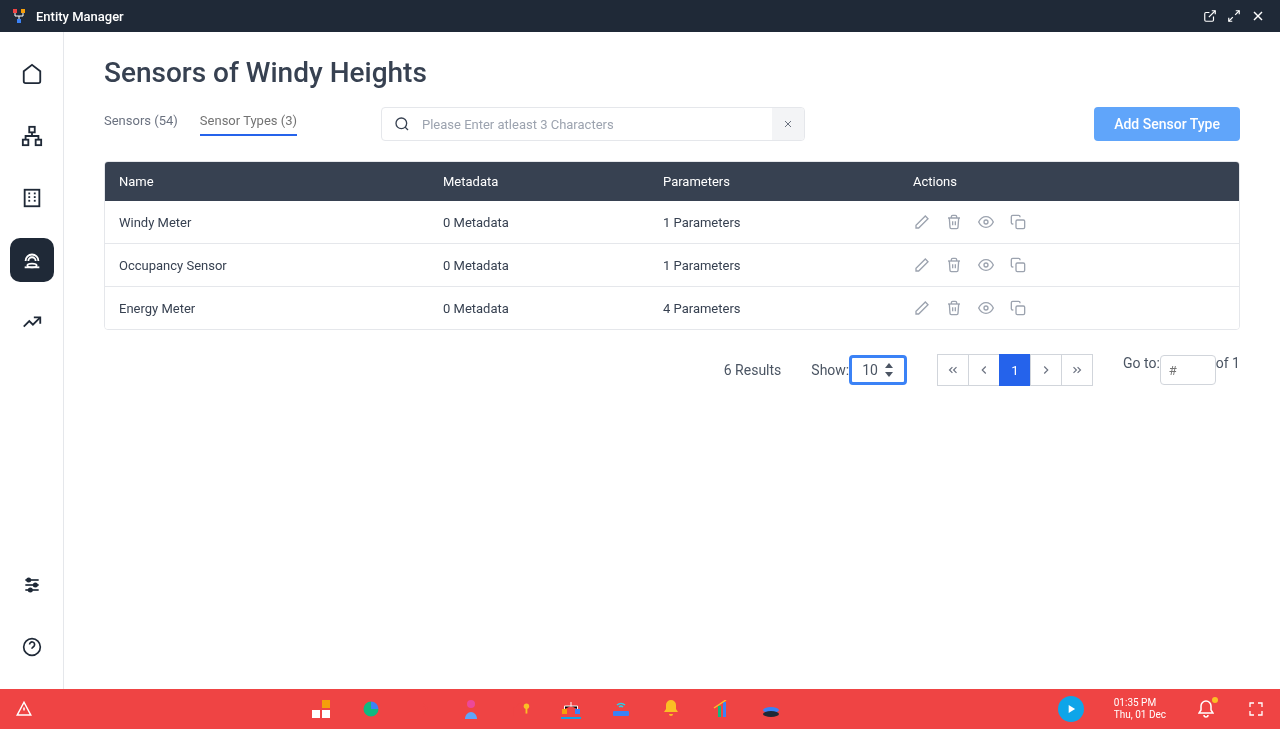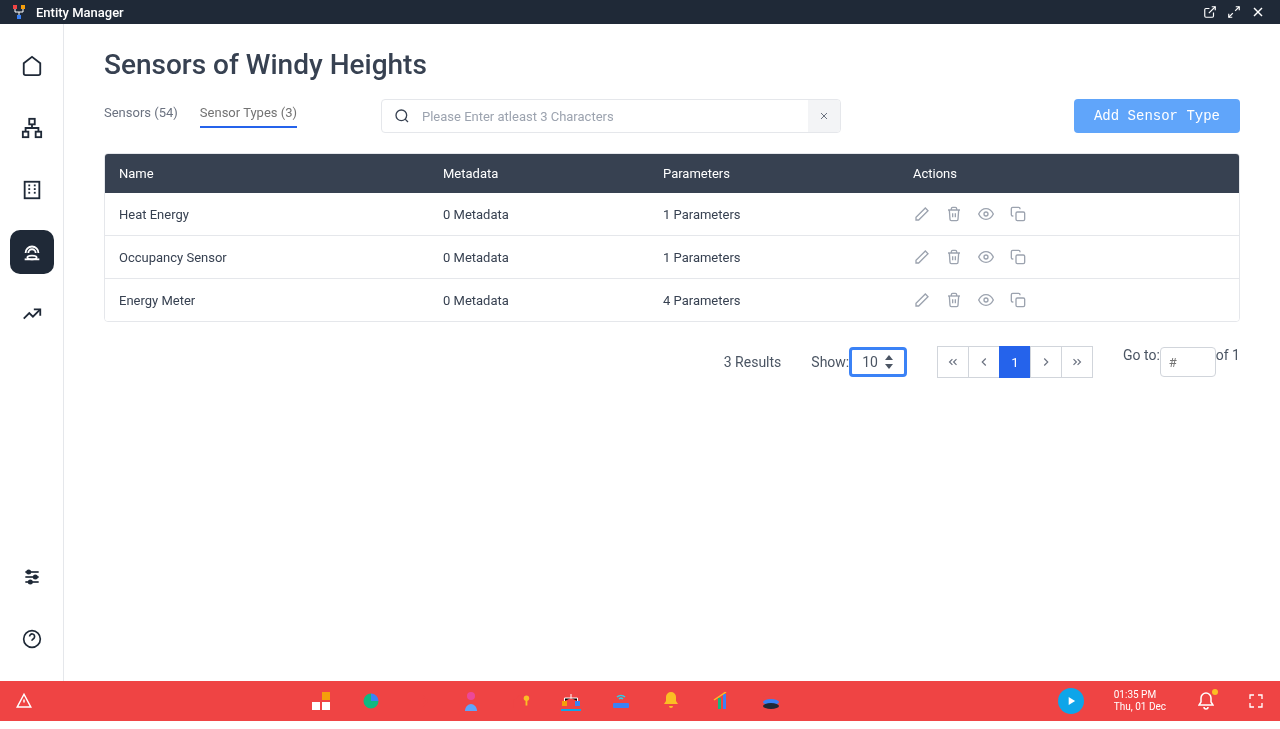--- a/index.html
+++ b/index.html
@@ -1,19 +1,19 @@
 <!DOCTYPE html>
 <html><head>
 <meta charset="utf-8">
 <style>
 * { margin:0; padding:0; box-sizing:border-box; font-family: -apple-system, BlinkMacSystemFont, "Segoe UI", Roboto, Arial, sans-serif; }
 body { width:1280px; height:729px; background:#fff; overflow:hidden; }
 
 
-.topbar { height:24px; background:#1f2937; color:#fff; display:flex; align-items:center; padding:0 10px; font-size:13px; }
+.topbar { height:32px; background:#1f2937; color:#fff; display:flex; align-items:center; padding:0 10px; font-size:13px; }
 .topbar .app-title { margin-left:8px; font-weight:500; }
 .topbar .spacer { flex:1; }
 .topbar .tb-btn { width:24px; height:24px; display:flex; align-items:center; justify-content:center; cursor:pointer; color:#fff; }
 .app-ico { width:18px; height:18px; display:inline-flex; align-items:center; justify-content:center; }
 
 
 .shell { display:flex; height:657px; }
 .sidebar { width:64px; background:#fff; border-right:1px solid #e5e7eb; display:flex; flex-direction:column; align-items:center; padding-top:20px; gap:18px; }
 .sidebar .nav-btn { width:44px; height:44px; display:flex; align-items:center; justify-content:center; border-radius:10px; cursor:pointer; color:#1f2937; }
 .sidebar .nav-btn.active { background:#1f2937; color:#fff; }
@@ -21,26 +21,26 @@
 
 
 .main { flex:1; padding:24px 40px; overflow:auto; }
 .page-title { font-size:28px; font-weight:500; color:#374151; margin-bottom:18px; }
 
 
 .ctrl-row { display:flex; align-items:center; gap:24px; }
 .tabs { display:flex; gap:22px; font-size:13px;align-items:flex-end; }
 .tab { padding-bottom:6px; color:#6b7280; cursor:pointer; border-bottom:2px solid transparent; }
 .tab.active { color:#737373; border-bottom:2px solid #2563eb; }
-.searchbox { display:flex; align-items:center; border:1px solid #e5e7eb; border-radius:4px; height:34px; width:460px; margin-left:60px; background:#fff; }
+.searchbox { display:flex; align-items:center; border:1px solid #e5e7eb; border-radius:4px; height:34px; width:424px; margin-left:60px; background:#fff; }
 .searchbox .s-icon { width:40px; display:flex; align-items:center; justify-content:center; color:#374151; }
 .searchbox input { flex:1; border:none; outline:none; font-size:13px; color:#374151; }
 .searchbox input::placeholder { color:#9ca3af; }
 .searchbox .s-clear { width:32px; height:100%; background:#f3f4f6; display:flex; align-items:center; justify-content:center; color:#6b7280; cursor:pointer; border-top-right-radius:4px; border-bottom-right-radius:4px;}
-.add-btn { margin-left:auto; background:#60a5fa; color:#fff; border:none; border-radius:4px; height:34px; padding:0 20px; font-size:14px; font-weight:500; cursor:pointer;font-family:Liberation Mono, monospace; }
+.add-btn { margin-left:auto; background:#60a5fa; color:#fff; border:none; border-radius:4px; height:34px; padding:0 20px; font-size:14px; font-weight:500; cursor:pointer; }
 
 
 .tbl { margin-top:20px; width:100%; border:1px solid #e5e7eb; border-radius:4px; overflow:hidden; }
 .tbl-head { background:#374151; color:#fff; display:flex; padding:12px 14px; font-size:13px; }
 .tbl-row { display:flex; padding:12px 14px; font-size:13px; color:#374151; border-bottom:1px solid #e5e7eb; background:#fff; align-items:center; }
 .tbl-row:last-child { border-bottom:none; }
 .col-name { flex:0 0 324px; }
 .col-meta { flex:0 0 220px; }
 .col-params { flex:0 0 250px; }
 .col-actions { flex:1; display:flex; gap:14px; align-items:center; }
@@ -191,21 +191,21 @@
 
     <div class="tbl">
       <div class="tbl-head">
         <div class="col-name">Name</div>
         <div class="col-meta">Metadata</div>
         <div class="col-params">Parameters</div>
         <div class="col-actions">Actions</div>
       </div>
       <div id="rows-target">
           <div class="tbl-row">
-            <div class="col-name">Heat Energy</div>
+            <div class="col-name">Windy Meter</div>
     <div class="col-meta">0 Metadata</div>
     <div class="col-params">1 Parameters</div>
     <div class="col-actions">
   <span class="row-icon">
                 <svg width="16" height="16" viewBox="0 0 24 24" fill="none" stroke="currentColor" stroke-width="2">
                   <path d="M17 3l4 4L7 21H3v-4L17 3z"></path>
                 </svg>
               </span>
   <span class="row-icon">
                 <svg width="16" height="16" viewBox="0 0 24 24" fill="none" stroke="currentColor" stroke-width="2">
@@ -290,21 +290,21 @@
                   <rect x="9" y="9" width="13" height="13" rx="2"></rect>
                   <path d="M5 15H4a2 2 0 0 1-2-2V4a2 2 0 0 1 2-2h9a2 2 0 0 1 2 2v1"></path>
                 </svg>
               </span>
             </div>
           </div>
         </div>
     </div>
 
     <div class="pg-row">
-      <span>3 Results</span>
+      <span>6 Results</span>
       <span style="display:flex;align-items:center;">
         <span>Show:</span>
         <span class="select-wrap">
           <span>10</span>
           <svg width="10" height="14" viewBox="0 0 10 14" fill="currentColor">
               <polygon points="5,0 9,5 1,5"></polygon>
               <polygon points="5,14 9,9 1,9"></polygon>
             </svg>
         </span>
       </span>

